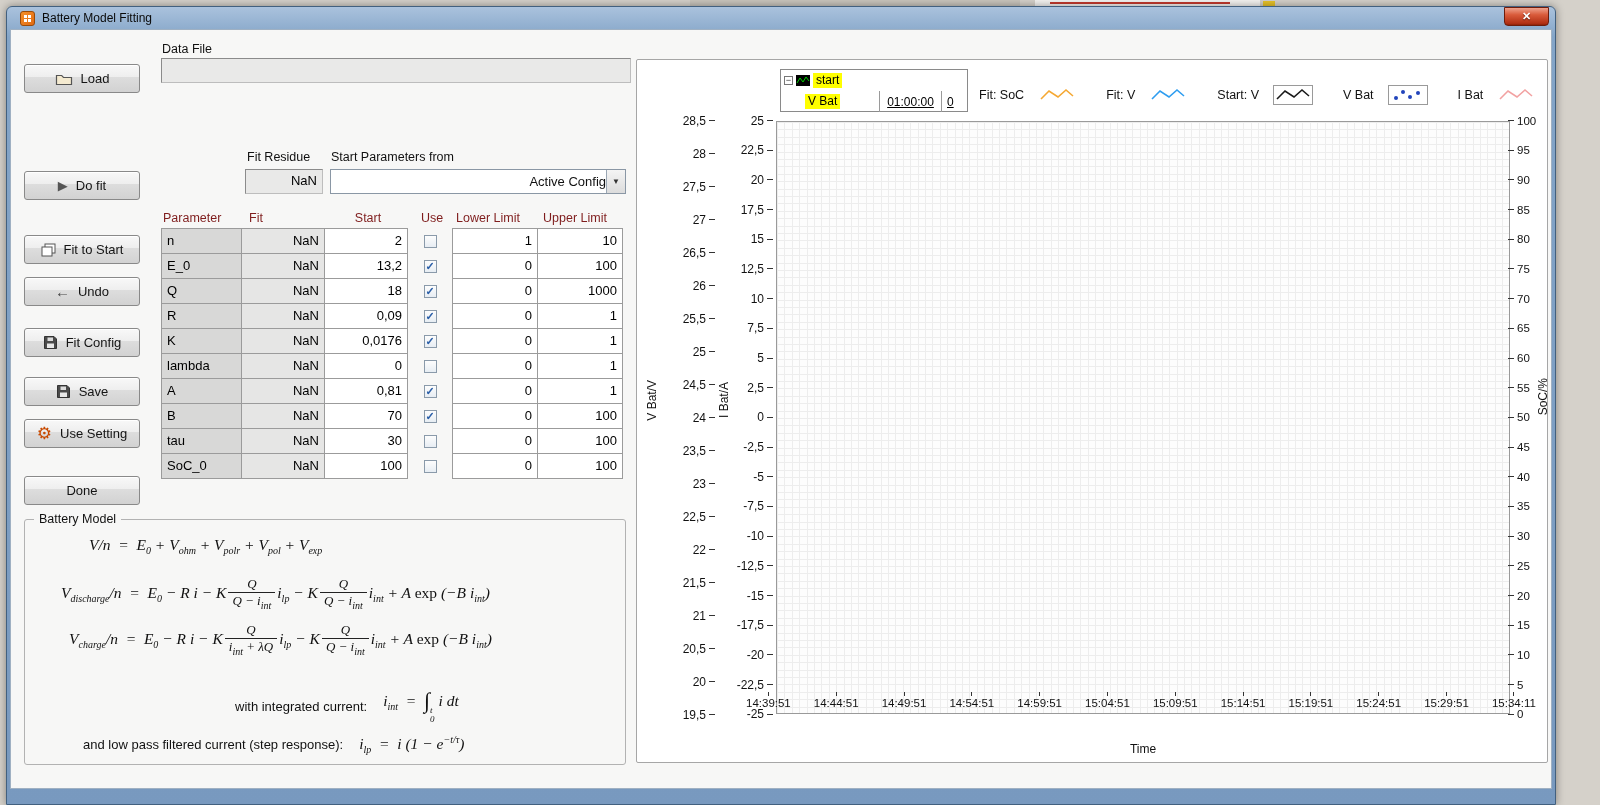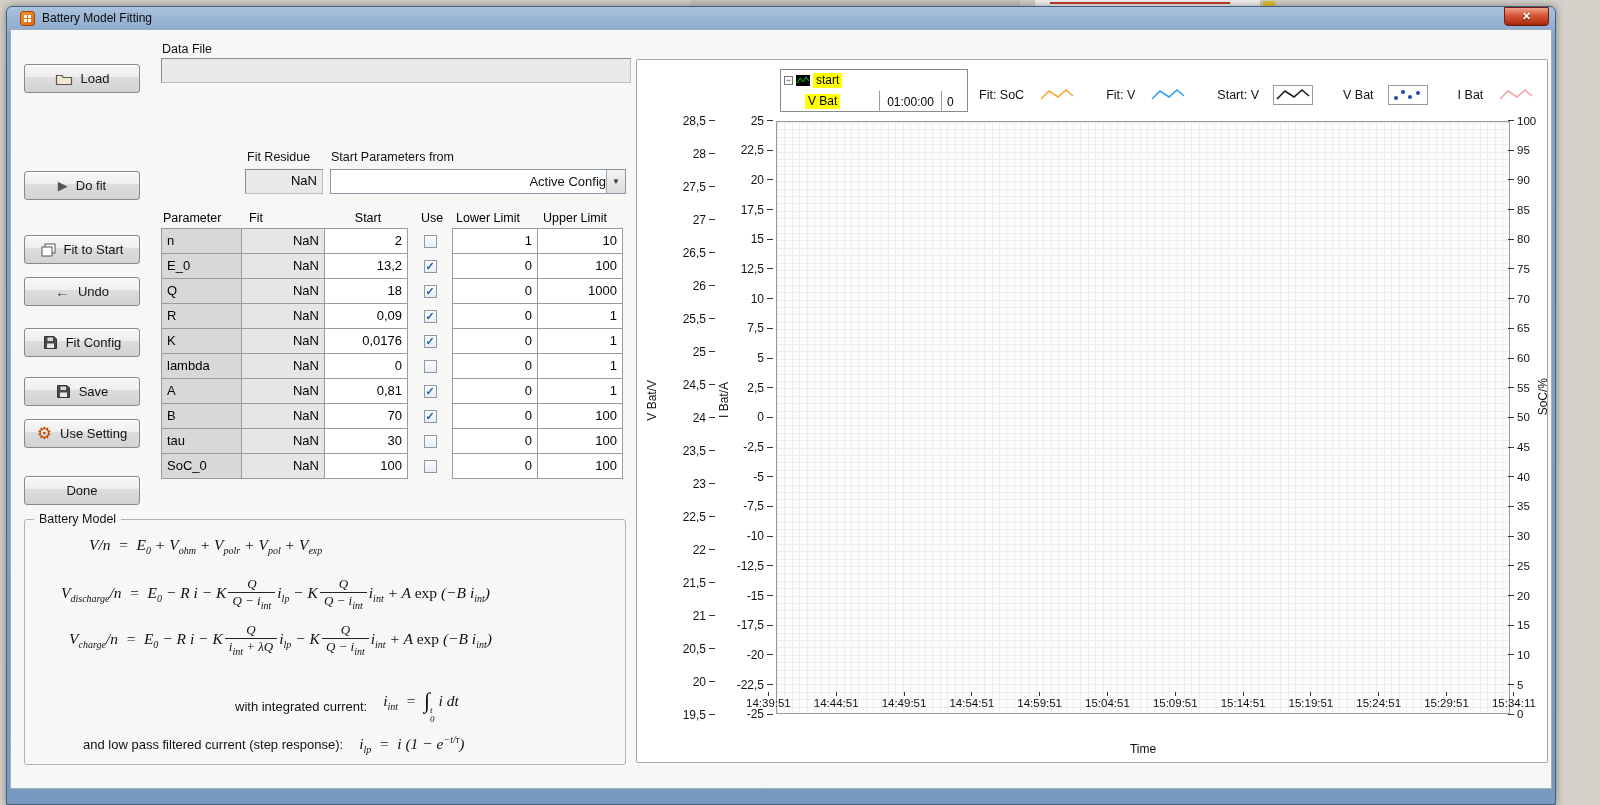--- a/index.html
+++ b/index.html
@@ -44,21 +44,21 @@
   .flabel { position:absolute; font-size:12.5px; color:#111; }
   .sunken { position:absolute; background:#e9e9e8; border:1px solid #bdbdbd; border-top-color:#8b8b8b; border-left-color:#8b8b8b; font-size:13px; }
   .numfield { text-align:right; padding:3px 5px 0 0; }
   .datafile { padding:3px 0 0 5px; }
   .dropdown { position:absolute; background:#fff; border:1px solid #8a97a5; display:flex; align-items:center; }
   .ddlabel { flex:1; font-size:13px; padding-left:6px; color:#111;text-align:right; }
   .ddbtn { width:19px; height:100%; border-left:1px solid #9aa7b4;
            background:linear-gradient(180deg,#f4f4f4,#dcdcdc); display:flex; align-items:center; justify-content:center; font-size:8px; color:#333; }
 
   
-  .thead { position:absolute; left:161px; top:211px; width:466px; display:flex; font-size:12.5px; color:#000000; }
+  .thead { position:absolute; left:161px; top:211px; width:466px; display:flex; font-size:12.5px; color:#7f1d1d; }
   .hc { height:15px; }
   .h-param { width:81px; padding-left:2px; }
   .h-fit { width:84px; padding-left:7px; }
   .h-start { width:84px; text-align:center; }
   .h-use { width:44px; text-align:center; }
   .h-lower { width:86px; padding-left:2px; }
   .h-upper { width:86px; padding-left:3px; }
   .ptable { position:absolute; left:161px; top:228px; width:466px; }
   .trow { display:flex; height:26px; margin-top:-1px; }
   .trow:first-child { margin-top:0; }
@@ -95,21 +95,21 @@
 
   
   .chart { position:absolute; left:636px; top:59px; width:912px; height:704px; background:#fff; border:1px solid #a6a6a6; border-radius:2px; }
   .treebox { position:absolute; left:143px; top:9px; width:188px; height:43px; border:1px solid #8a8a8a; background:#fff; font-size:12px; }
   .trow1 { display:flex; align-items:center; height:21px; padding-left:3px; gap:3px; }
   .trow2 { display:flex; align-items:center; height:21px; }
   .expander { width:9px; height:9px; border:1px solid #777; display:flex; align-items:center; justify-content:center; font-size:9px; line-height:7px; color:#333; background:#fff; }
   .gicon { line-height:0; }
   .hl { background:#ffff00; color:#000; padding:0 3px; height:15px; line-height:15px; }
   .tindent { width:24px; height:100%; }
-  .cellt { height:21px; border-left:1px solid #9a9a9a; display:flex; align-items:center; font-size:12px; }
+  .cellt { height:21px; border-left:1px solid #9a9a9a; display:flex; align-items:center; font-size:12px;text-decoration:underline; }
   .cellt.time { margin-left:auto; width:62px; justify-content:center; }
   .cellt.cnt { width:26px; padding-left:5px; }
   .plegend { position:absolute; left:342px; top:25px; display:flex; align-items:center; gap:30px; }
   .legitem { display:flex; align-items:center; gap:14px; font-size:12.5px; color:#111; }
   .legsample { line-height:0; padding:1px; }
   .legsample.boxed { border:1px solid #9a9a9a; }
   .plot { position:absolute; left:139px; top:61px; width:734px; height:593px;
           border:1px solid #9a9a9a;
           background:
             repeating-linear-gradient(to right, #ededed 0 1px, transparent 1px 7.4px),

